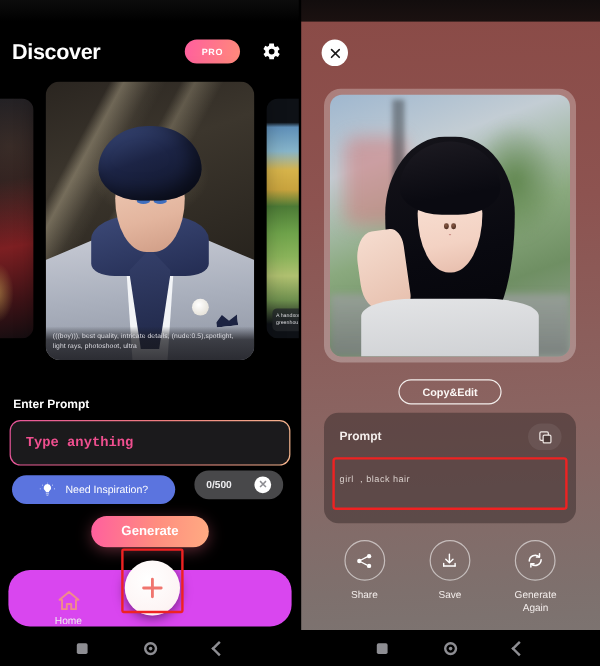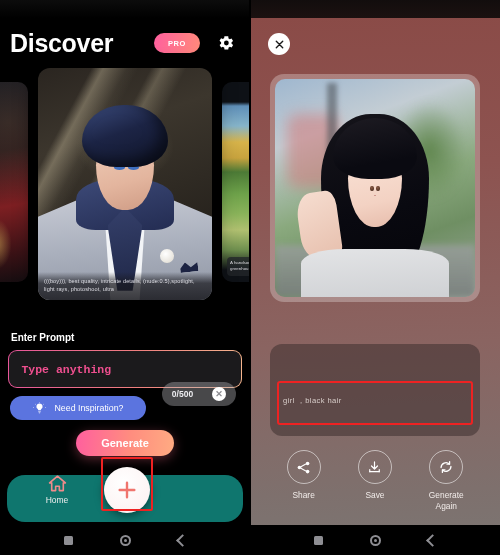--- a/index.html
+++ b/index.html
@@ -20,21 +20,21 @@
   }
   .l-topbar {
     position: absolute; top: 0; left: 0; right: 0; height: 18px;
     background: linear-gradient(180deg,#0c0c0c 0%, #000 100%);
   }
   .l-header {
     position: absolute; top: 22px; left: 0; right: 0; height: 42px;
     display: flex; align-items: center; padding: 0 10px;
   }
   .l-title {
-    color: #fff; font-size: 25px; font-weight: bold; letter-spacing: -0.3px;
+    color: #fff; font-size: 18px; font-weight: bold; letter-spacing: -0.3px;
     flex: 1;
   }
   .pro-badge {
     width: 46px; height: 20px; border-radius: 10px;
     background: linear-gradient(100deg,#ff5f9e 0%, #ff8a7a 100%);
     display: flex; align-items: center; justify-content: center;
     color: #fff; font-size: 7.5px; font-weight: bold; letter-spacing: .5px;
     margin-right: 16px;
   }
   .gear-btn { width: 20px; height: 20px; display:flex; align-items:center; justify-content:center; margin-right: 4px;}
@@ -161,21 +161,21 @@
   }
   .prompt-input .ph { color: #ef4f8f; font-size: 11.5px; font-weight: bold; }
 
   .inspire-btn {
     position: absolute; top: 396px; left: 10px; width: 136px; height: 24px;
     border-radius: 12px; background: #5b74df;
     display: flex; align-items: center; justify-content: center; gap: 9px;
   }
   .inspire-btn .lbl { color: #fff; font-size: 8.8px; font-weight: normal; }
   .counter-pill {
-    position: absolute; top: 382px; left: 162px; width: 74px; height: 24px;
+    position: absolute; top: 392px; left: 162px; width: 74px; height: 24px;
     border-radius: 12px; background: rgba(180,180,185,.40);
     display: flex; align-items: center; justify-content: center; gap: 19px;
   }
   .counter-pill .cnt { color: #ededf0; font-size: 8.5px; font-weight: bold; }
   .clear-x {
     width: 14px; height: 14px; border-radius: 50%;
     background: #fff; display:flex;align-items:center;justify-content:center;
     color: #8d8d92; font-size: 9px; font-weight: bold; line-height: 1;
   }
 
@@ -183,22 +183,22 @@
     position: absolute; top: 430px; left: 76px; width: 98px; height: 26px;
     border-radius: 13px;
     background: linear-gradient(95deg,#ff5f9e 0%, #ff8d7f 55%, #ffab82 100%);
     display:flex; align-items:center; justify-content:center;
     color:#fff; font-size: 11px; font-weight: bold;
     box-shadow: 0 3px 12px rgba(255,110,140,.35);
   }
 
   .tabbar {
     position: absolute; bottom: 33px; left: 7px; width: 236px; height: 47px;
-    background: #0f766e; border-radius: 18px;
-    display: flex; align-items: flex-start; justify-content: space-between;
+    background: #d946ef; border-radius: 18px;
+    display: flex; align-items: flex-end; justify-content: space-between;
     padding: 0 22px;
   }
   .tab { display:flex; flex-direction:column; align-items:center; gap:3px; width: 56px;}
   .tab .lbl { color:#efefef; font-size:8.5px; }
   .fab {
     position: absolute; bottom: 42px; left: 104px;
     width: 46px; height: 46px; border-radius: 50%;
     background: radial-gradient(circle at 42% 34%, #ffffff 0%, #fdf4f4 70%, #f6e6e6 100%);
     display:flex;align-items:center;justify-content:center;
     box-shadow: 0 2px 10px rgba(0,0,0,.5);
@@ -437,22 +437,32 @@
         <div class="g-shirt"></div>
         <div class="g-face">
           <div class="g-eye l"></div>
           <div class="g-eye r"></div>
           <div class="g-mouth"></div>
         </div>
         <div class="g-bangs"></div>
       </div>
     </div>
 
+    <div class="copyedit-btn">Copy&amp;Edit</div>
 
     <div class="prompt-card">
+      <div class="prompt-card-head">
+        <span class="t">Prompt</span>
+        <span class="copy-icon-btn">
+          <svg width="13" height="13" viewBox="0 0 24 24">
+            <rect x="3.5" y="3.5" width="13" height="13" rx="2" fill="none" stroke="#efe7e4" stroke-width="1.9"></rect>
+            <rect x="8.5" y="8.5" width="12" height="12" rx="2" fill="#4a3836" stroke="#efe7e4" stroke-width="1.9"></rect>
+          </svg>
+        </span>
+      </div>
       <div class="prompt-text-area">
         <span class="val">girl ，black hair</span>
       </div>
     </div>
 
     <div class="actions">
       <div class="action">
         <span class="ring">
           <svg width="15" height="15" viewBox="0 0 24 24" fill="#ffffff">
             <circle cx="18.5" cy="5.5" r="2.9"></circle>

